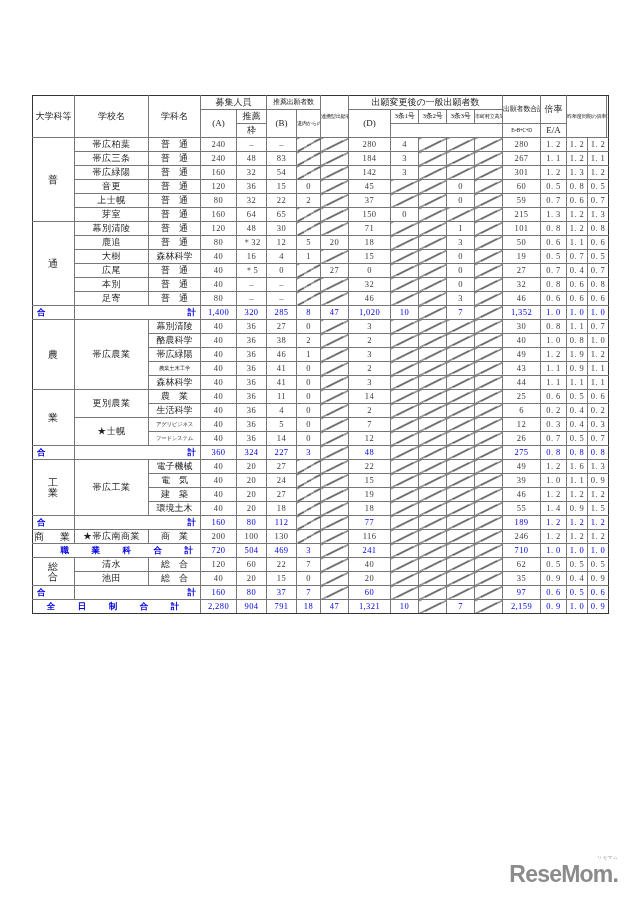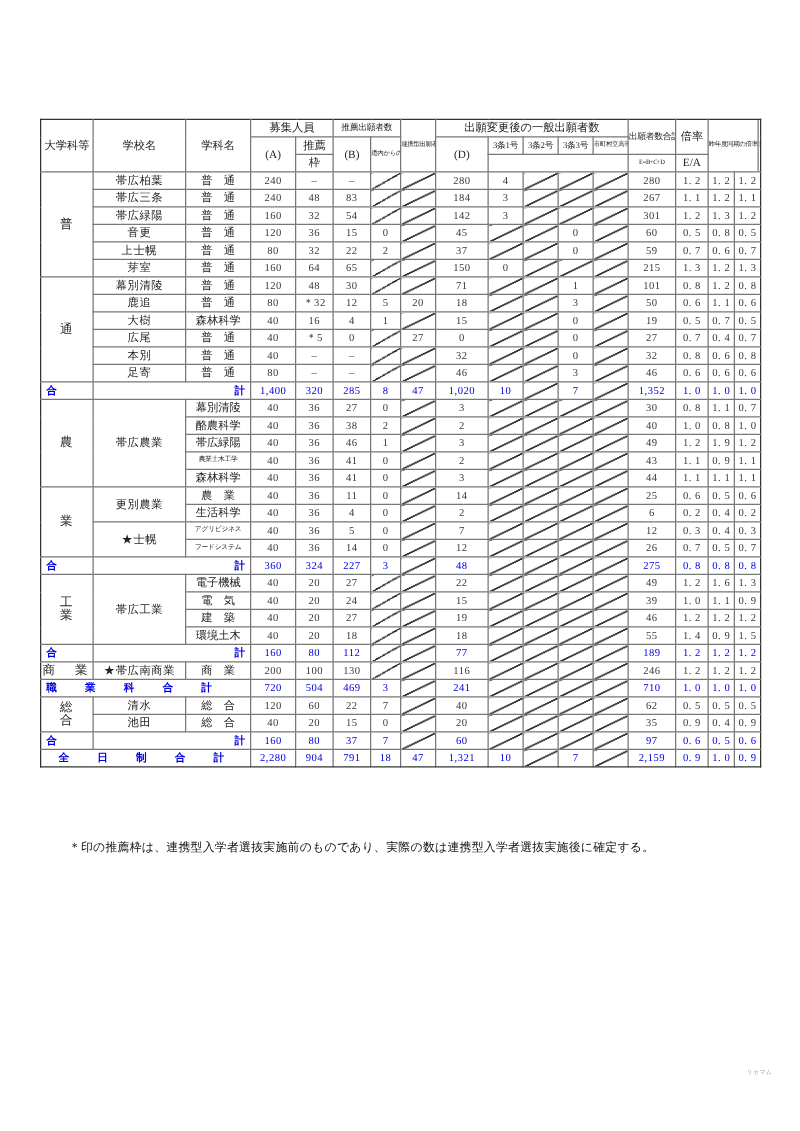--- a/index.html
+++ b/index.html
@@ -697,21 +697,21 @@
         <td class="hatch thick-t"></td>
         <td class="hatch thick-t"></td>
         <td class="hatch thick-t"></td>
         <td class="num thick-t">246</td>
         <td class="num thick-t">1. 2</td>
         <td class="num thick-t">1. 2</td>
         <td class="num thick-t thick-r">1. 2</td>
       </tr>
 
       <tr class="total">
-        <td class="lbl-l thick-l thick-t" colspan="3" style="text-align:left;letter-spacing:7px">職　業　科　合　計</td>
+        <td class="lbl-l thick-l thick-t" colspan="3" style="text-align:right;letter-spacing:7px">職　業　科　合　計</td>
         <td class="num thick-t">720</td>
         <td class="num thick-t">504</td>
         <td class="num thick-t">469</td>
         <td class="num thick-t">3</td>
         <td class="hatch-num thick-t"></td>
         <td class="num thick-t">241</td>
         <td class="hatch-num thick-t"></td>
         <td class="hatch-num thick-t"></td>
         <td class="hatch-num thick-t"></td>
         <td class="hatch-num thick-t"></td>
@@ -791,17 +791,17 @@
         <td class="hatch-num thick-t thick-b"></td>
         <td class="num thick-t thick-b">2,159</td>
         <td class="num thick-t thick-b">0. 9</td>
         <td class="num thick-t thick-b">1. 0</td>
         <td class="num thick-t thick-b thick-r">0. 9</td>
       </tr>
 
     </tbody>
   </table>
 
-  <div class="footnote">＊印の推薦枠は、連携型入学者選抜実施前のものであり、実際の数は連携型入学者選抜実施後に確定する。</div>
 
   <div class="logo-ruby">リセマム</div>
+  <div class="logo"><span>ReseMom</span><span>.</span></div>
 
 </div>
 
 </body></html>

